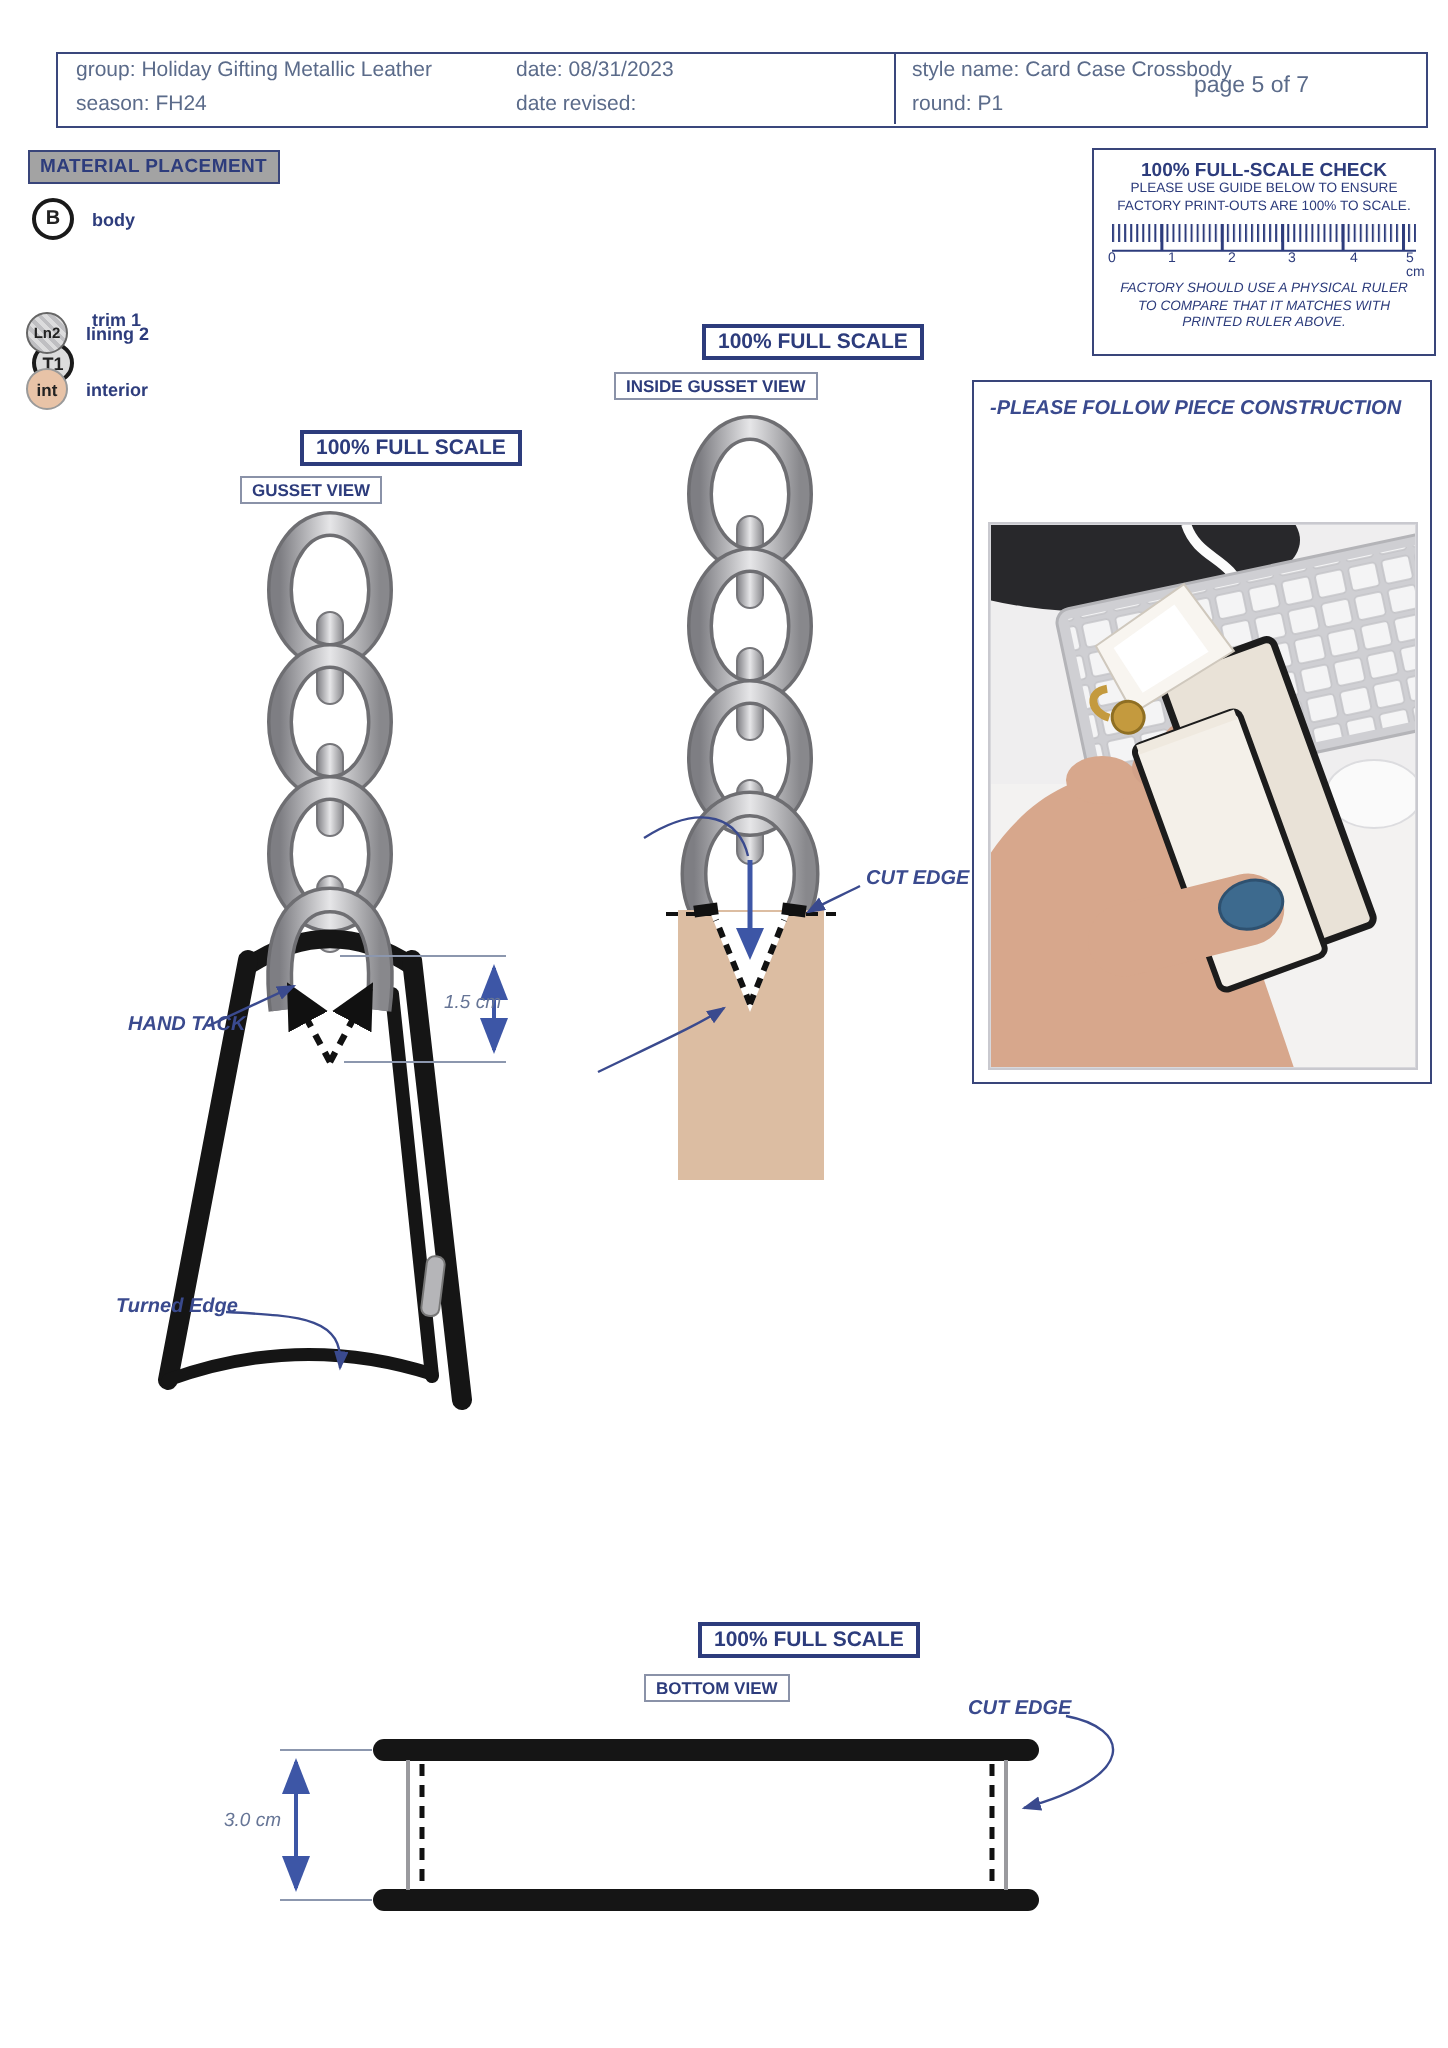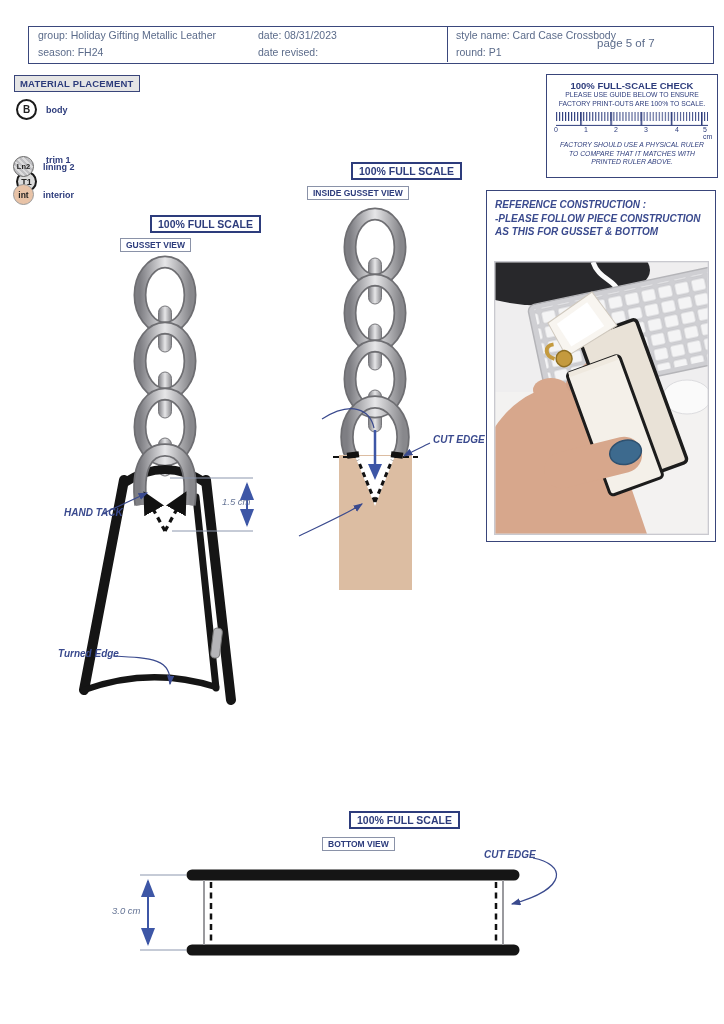--- a/index.html
+++ b/index.html
@@ -5,21 +5,21 @@
   html,body{margin:0;padding:0;background:#fff;}
   #page{position:relative;width:724px;height:1024px;background:#ffffff;overflow:hidden;
         font-family:"Liberation Sans",sans-serif;}
   .abs{position:absolute;}
   
   #header-box{left:28px;top:26px;width:684px;height:36px;border:1.5px solid #3a477c;background:#fff;}
   .hdr{font-size:10.5px;color:#5b6b8a;white-space:nowrap;}
   #header-divider{left:447px;top:26px;width:0;height:36px;border-left:1px solid #3a477c;}
   
   #mp-title{left:14px;top:75px;border:1px solid #39457a;padding:2px 5px;font-size:9.5px;font-weight:bold;
-            color:#2d3c7c;background:#e5e5e5;letter-spacing:.2px;}
+            color:#2d3c7c;background:#a3a3a3;letter-spacing:.2px;}
   .mat-item{display:flex;align-items:center;gap:9px;}
   .mat-circle{width:21px;height:21px;border-radius:50%;display:flex;align-items:center;justify-content:center;
               font-weight:bold;color:#222;box-sizing:border-box;}
   .mat-b{background:#fff;border:2px solid #1a1a1a;font-size:10px;}
   .mat-t1{background:#dcdcdc;border:2px solid #1a1a1a;font-size:9px;margin-top:44px;}
   .mat-ln2{background:repeating-linear-gradient(45deg,#bfbfc2 0 2px,#dcdcdd 2px 4px);border:1.5px solid #666;font-size:7.5px;}
   .mat-int{background:#e8c3a7;border:1.5px solid #9a9a9a;font-size:8.5px;text-align:right;}
   .mat-label{font-size:9px;font-weight:bold;color:#2d3c7c;}
   
   #scale-check{left:546px;top:74px;width:170px;height:102px;border:1.5px solid #39457a;background:#fff;
@@ -207,23 +207,21 @@
       <span class="ruler-num" style="left:125px">4</span>
       <span class="ruler-num" style="left:153px">5 cm</span>
     </div>
     <div class="sc-note">FACTORY SHOULD USE A PHYSICAL RULER</div>
     <div class="sc-note">TO COMPARE THAT IT MATCHES WITH</div>
     <div class="sc-note">PRINTED RULER ABOVE.</div>
   </div>
 
   <div class="abs" id="ref-box">
     <div style="margin-top:7px">
-      <div class="ref-line">REFERENCE CONSTRUCTION :</div>
       <div class="ref-line">-PLEASE FOLLOW PIECE CONSTRUCTION</div>
-      <div class="ref-line">AS THIS FOR GUSSET &amp; BOTTOM</div>
     </div>
     <svg id="photo-svg" width="213" height="272" viewBox="0 0 213 272">
       <rect x="0" y="0" width="213" height="272" fill="#efeeef"></rect>
       <rect x="0" y="130" width="213" height="142" fill="#f3f2f1"></rect>
       <ellipse cx="55" cy="8" rx="100" ry="36" fill="#28282b"></ellipse>
       <path d="M 98,0 C 104,18 120,16 126,34" stroke="#fbfbfb" stroke-width="5" fill="none"></path>
       <g transform="rotate(-12 140 70)">
         <defs>
           <pattern id="keys" width="17" height="15" patternUnits="userSpaceOnUse">
             <rect x="1" y="1" width="14" height="12" rx="2" fill="#f4f4f5" stroke="#c3c3c7" stroke-width="0.8"></rect>

